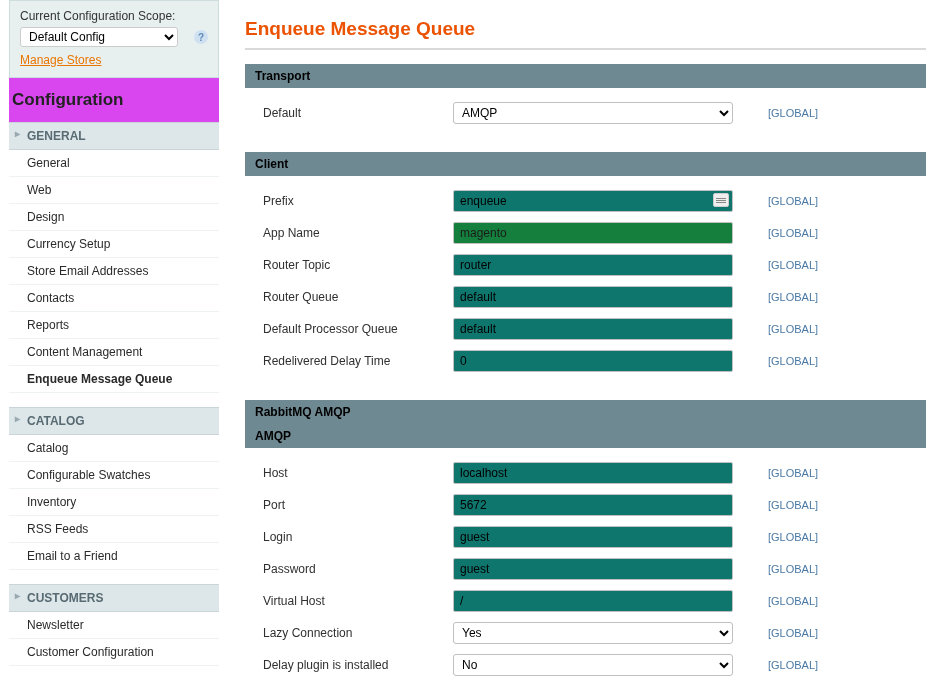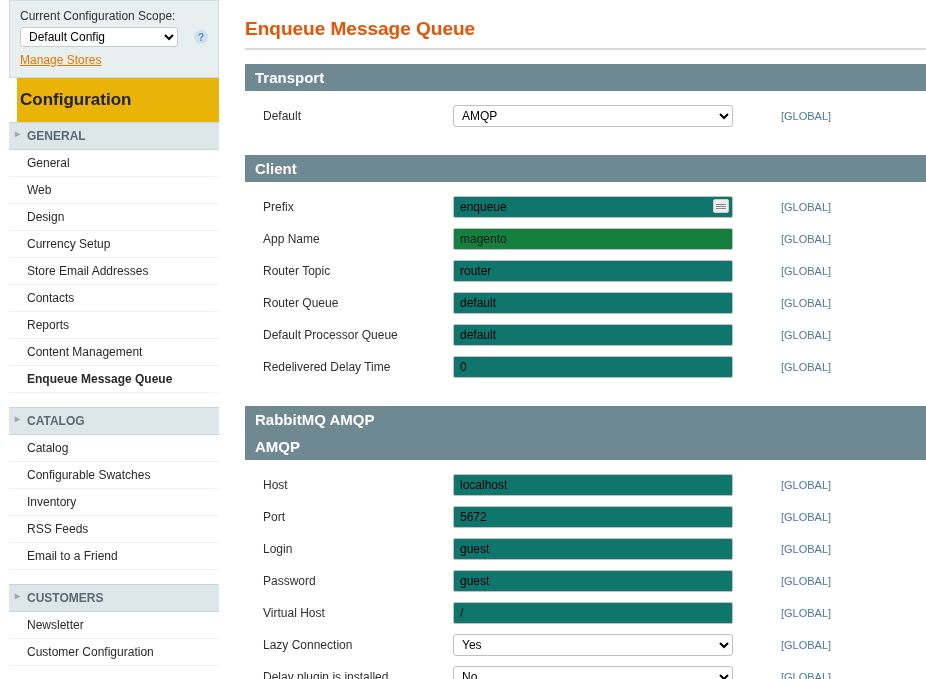--- a/index.html
+++ b/index.html
@@ -37,26 +37,25 @@
       display: inline-flex; align-items: center; justify-content: center;
       font-size: 10px; font-weight: bold;
     }
     .manage-stores {
       display: inline-block; margin-top: 6px;
       color: #ea7601; text-decoration: underline; font-size: 12px;
     }
 
     
     .config-heading {
-      background: #eab308;
+      background: #d946ef;
       padding: 12px 10px 12px 3px;
       font-size: 17px;
       font-weight: bold;
       color: #222;
-      margin-left: 8px;
     }
 
     
     .nav-section-title {
       background: #dde6e9;
       color: #586b73;
       font-weight: bold;
       font-size: 12px;
       padding: 6px 8px 6px 18px;
       border-top: 1px solid #c9d5d9;
@@ -87,23 +86,23 @@
       font-size: 19px;
       font-weight: bold;
       padding-bottom: 8px;
       border-bottom: 2px solid #d9d9d9;
       margin-bottom: 14px;
     }
 
     
     .section-header {
       background: #6f8992;
-      color: #ffffff;
+      color: #000000;
       font-weight: bold;
-      font-size: 15px;
+      font-size: 12px;
       padding: 5px 10px;
     }
     .section-header.sub { background: #6f8992; }
     .section-body {
       border: 0;
       padding: 14px 16px 14px 18px;
       background: #fff;
     }
     .section { margin-bottom: 14px; }
     .section.tight { margin-bottom: 0; }
@@ -141,21 +140,21 @@
     .field-input.highlight { background: #15803d; color: #1a1a1a; }
     .field-input-wrap { position: relative; width: 280px; }
     .input-icon-right {
       position: absolute; right: 4px; top: 3px;
       width: 16px; height: 14px;
       background: #eee; border: 1px solid #ccc; border-radius: 2px;
       display: flex; flex-direction: column; justify-content: center; gap: 1px; padding: 2px;
     }
     .input-icon-right span { height: 1px; background: #888; display: block; }
     .field-scope {
-      margin-left: 48px;
+      margin-left: 35px;
       color: #4a79a5;
       font-size: 11px;
     }
 
     
     .section-header + .section-header { margin-top: 0; }
 
     
     select { -webkit-appearance: menulist; appearance: menulist; }
   </style>

